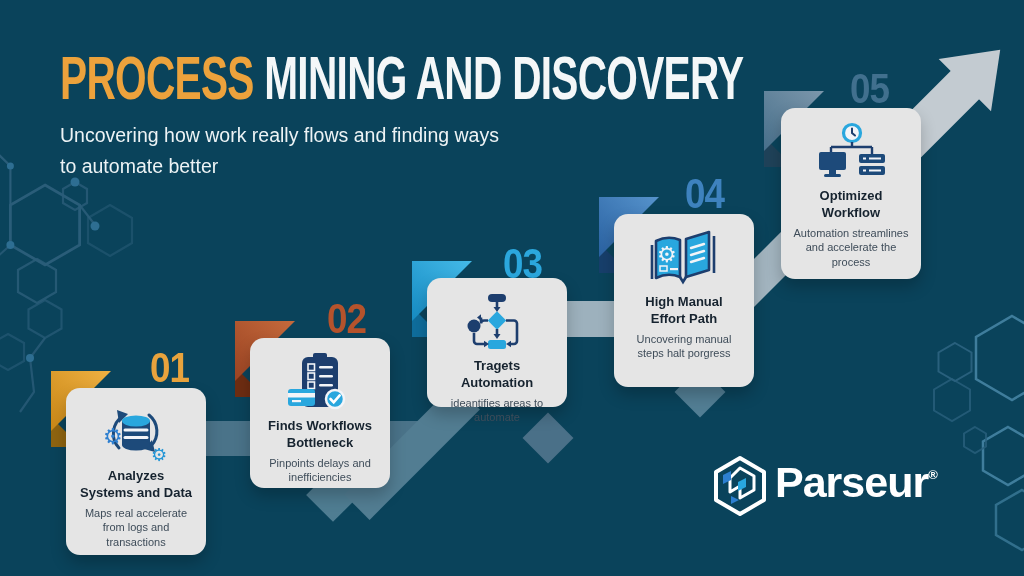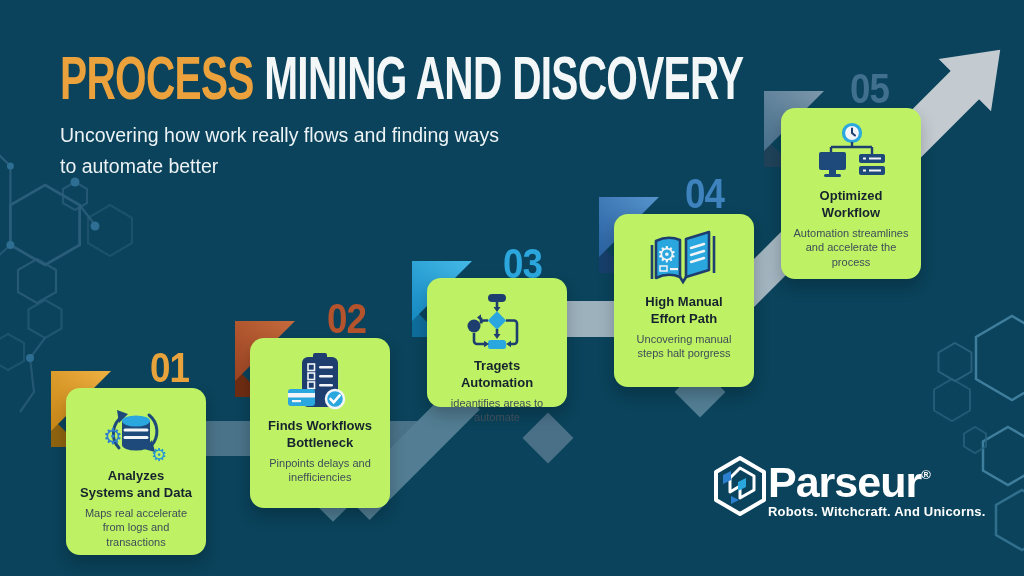--- a/index.html
+++ b/index.html
@@ -21,21 +21,21 @@
     z-index:2; font-size:40px; font-weight:800; letter-spacing:-1px;
     transform:scale(0.92,1.05); transform-origin:left top; line-height:1;
     font-family:"Liberation Sans", sans-serif;
   }
 
   
   .fold { z-index:3; }
 
   
   .card {
-    z-index:4; width:140px; background:#bef264; border-radius:14px;
+    z-index:4; width:140px; background:#e5e5e5; border-radius:14px;
     box-shadow:0 8px 16px rgba(0,0,0,0.22);
     text-align:center; padding:10px 8px 8px;
   }
   .card .icon { margin:4px auto 2px; }
   .card-title {
     font-weight:700; font-size:13px; line-height:1.3; color:#16232F;
     max-width:112px; margin:2px auto 4px;
   }
   .card-desc {
     font-size:11px; line-height:1.32; color:#3E4C59;
@@ -48,21 +48,21 @@
     font-size:58px; font-weight:800; letter-spacing:-1px; line-height:1.0;
     transform:scale(0.70,1.04); transform-origin:left top; white-space:nowrap;
   }
   #title .accent { color:#ECA23C; }
   #title .rest { color:#F4F7F8; }
   #subtitle {
     margin-top:14px; color:#EDF3F5; font-size:19.5px; line-height:31px; font-weight:400;
   }
 
   
-  #brand { left:712px; top:455px; z-index:5; display:flex; align-items:flex-start; gap:0; }
+  #brand { left:712px; top:455px; z-index:5; display:flex; align-items:flex-start; gap:7px; }
   #brand-text .name {
     color:#FFFFFF; font-size:43px; font-weight:800; line-height:40px; letter-spacing:-1px;
     white-space:nowrap;
   }
   #brand-text .name sup { font-size:13px; font-weight:700; vertical-align:18px; letter-spacing:0; }
   #brand-text .tagline {
     color:#FFFFFF; font-size:13px; font-weight:700; letter-spacing:0.2px; margin-top:2px;
     white-space:nowrap;
   }
 </style>
@@ -197,21 +197,21 @@
       <ellipse cx="38" cy="19" rx="14" ry="5.5" fill="#29A7DE"></ellipse>
       <rect x="25.5" y="26.5" width="25" height="3" rx="1.5" fill="#F2F4F8"></rect>
       <rect x="25.5" y="34" width="25" height="3" rx="1.5" fill="#F2F4F8"></rect>
       <text x="5" y="42" font-size="22" font-family="DejaVu Sans" fill="#2D7FD0">⚙</text>
       <text x="53" y="59" font-size="18" font-family="DejaVu Sans" fill="#2496D6">⚙</text>
     </svg>
     <div class="card-title">Analyzes Systems and Data</div>
     <div class="card-desc">Maps real accelerate from logs and transactions</div>
   </div>
 
-  <div class="abs card" style="left:250px;top:338px;height:170px">
+  <div class="abs card" style="left:250px;top:338px;height:150px">
     <svg class="icon" width="76" height="64" viewBox="0 0 76 64">
       <rect x="31" y="1" width="14" height="7" rx="2" fill="#1D3E6E"></rect>
       <rect x="20" y="5" width="36" height="50" rx="6" fill="#1D3E6E"></rect>
       <g stroke="#F2F4F8" stroke-width="1.6" fill="none">
         <rect x="26" y="12" width="6.5" height="6.5"></rect>
         <rect x="26" y="21" width="6.5" height="6.5"></rect>
         <rect x="26" y="30" width="6.5" height="6.5"></rect>
       </g>
       <g fill="#F2F4F8">
         <rect x="37" y="14" width="14" height="2.6" rx="1.3"></rect>
@@ -304,17 +304,16 @@
   <div id="brand" class="abs">
     <svg width="56" height="62" viewBox="0 0 56 62">
       <polygon points="28,3 52,17 52,45 28,59 4,45 4,17" fill="none" stroke="#FFFFFF" stroke-width="4" stroke-linejoin="round"></polygon>
       <path d="M28,13 L42,21 V35 L28,43 V31 L18,37 V23 Z" fill="none" stroke="#FFFFFF" stroke-width="3" stroke-linejoin="round"></path>
       <polygon points="11,20 19,16 19,25 11,29" fill="#2D7FD0"></polygon>
       <polygon points="26,27 34,23 34,32 26,36" fill="#29A7DE"></polygon>
       <polygon points="19,41 27,45 19,49" fill="#2D7FD0"></polygon>
     </svg>
     <div id="brand-text">
       <div class="name"><span>Parseur</span><sup>®</sup></div>
-      <div class="tagline">Robots. Witchcraft. And Unicorns.</div>
     </div>
   </div>
 
 </div>
 
 </body></html>

